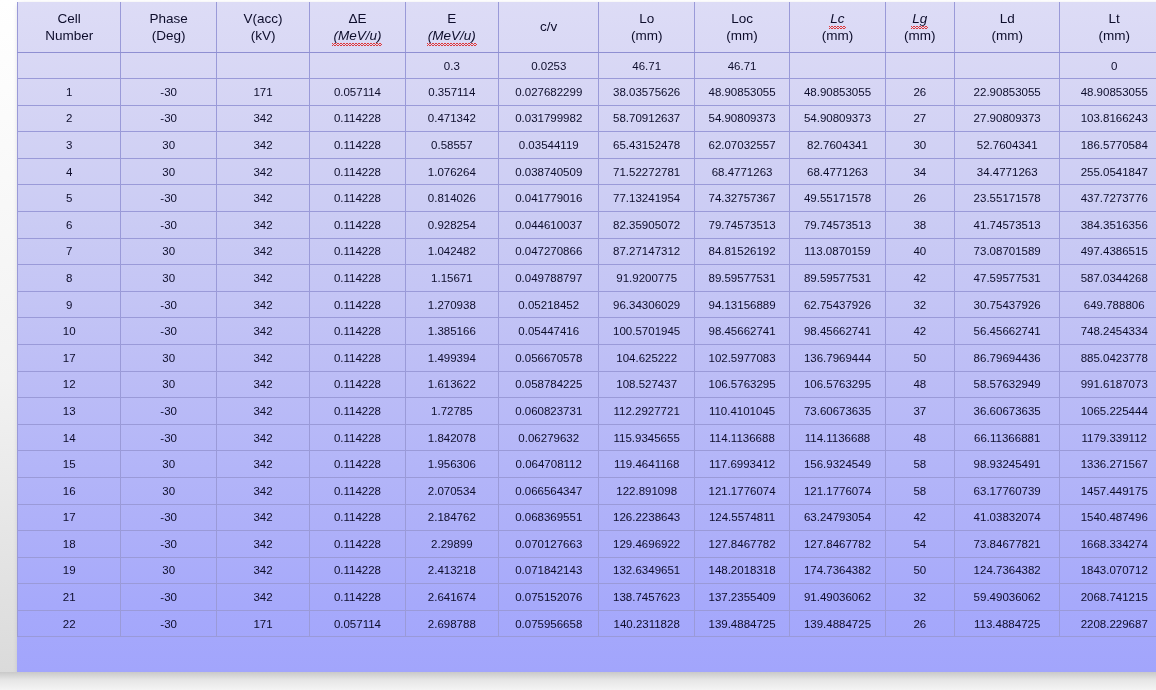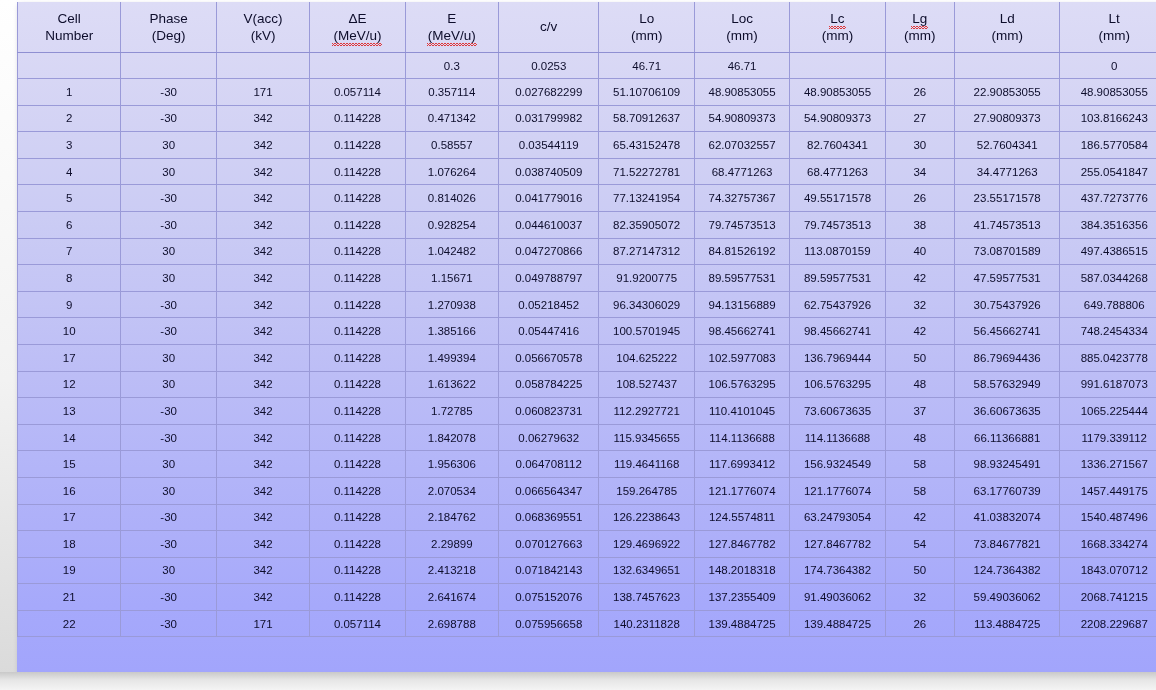--- a/index.html
+++ b/index.html
@@ -77,20 +77,21 @@
     border-bottom: 1px solid #8f8fd2;
   }
 
   .hdr-l1 { display: block; }
   .hdr-l2 { display: block; text-align: center; }
 
   
   .squiggle {
     position: relative;
     display: inline-block;
+    font-style: italic;
   }
   .squiggle::after {
     content: "";
     position: absolute;
     left: -1px;
     right: -1px;
     bottom: -2px;
     height: 3px;
     background-image:
       linear-gradient(45deg, transparent 40%, #e03030 40%, #e03030 60%, transparent 60%),
@@ -221,21 +222,21 @@
             <td></td>
             <td>0</td>
           </tr>
           <tr class="data-row">
             <td>1</td>
             <td>-30</td>
             <td>171</td>
             <td>0.057114</td>
             <td>0.357114</td>
             <td>0.027682299</td>
-            <td>51.10706109</td>
+            <td>38.03575626</td>
             <td>48.90853055</td>
             <td>48.90853055</td>
             <td>26</td>
             <td>22.90853055</td>
             <td>48.90853055</td>
           </tr>
           <tr class="data-row">
             <td>2</td>
             <td>-30</td>
             <td>342</td>
@@ -431,21 +432,21 @@
             <td>98.93245491</td>
             <td>1336.271567</td>
           </tr>
           <tr class="data-row">
             <td>16</td>
             <td>30</td>
             <td>342</td>
             <td>0.114228</td>
             <td>2.070534</td>
             <td>0.066564347</td>
-            <td>159.264785</td>
+            <td>122.891098</td>
             <td>121.1776074</td>
             <td>121.1776074</td>
             <td>58</td>
             <td>63.17760739</td>
             <td>1457.449175</td>
           </tr>
           <tr class="data-row">
             <td>17</td>
             <td>-30</td>
             <td>342</td>

